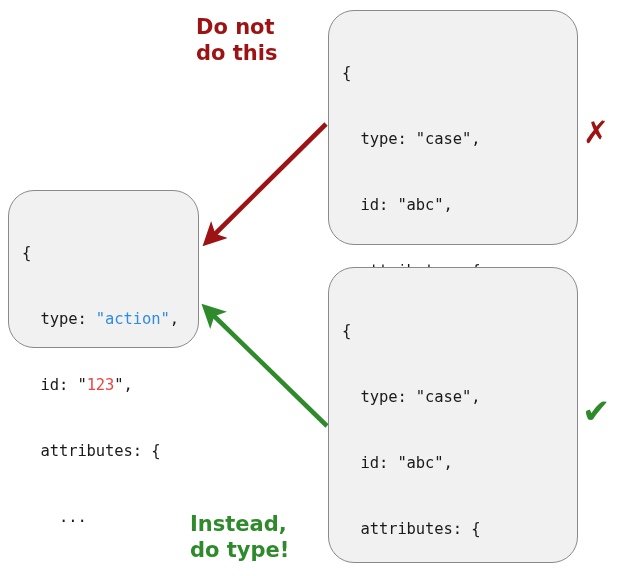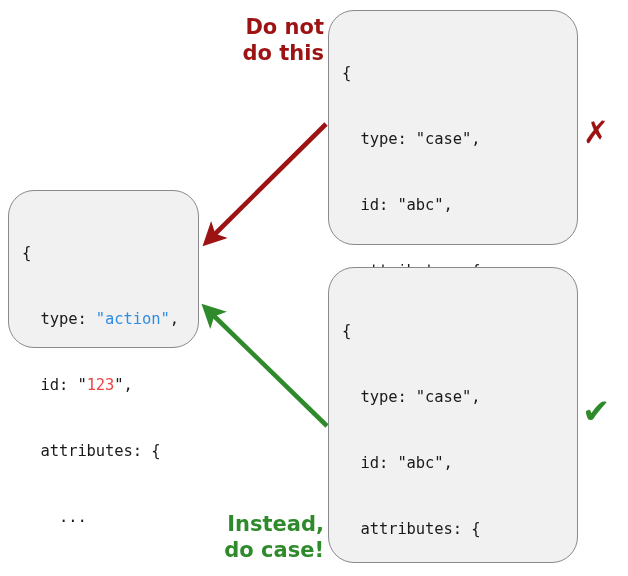--- a/index.html
+++ b/index.html
@@ -49,21 +49,21 @@
   #box-good        { left: 328px; top: 267px; width: 250px; height: 296px; }
   #box-good-code   { left: 342px; top: 276px; }
 
   
   .label {
     position: absolute;
     font-family: "DejaVu Sans", sans-serif;
     font-weight: bold;
     font-size: 21px;
     line-height: 26px;
-    text-align: right;
+    text-align: left;
     white-space: pre;
   }
   #label-bad  { left: 196px; top: 14px;  width: 128px; color: #9d1212; }
   #label-good { left: 190px; top: 511px; width: 134px; color: #2f8a2c; }
 
   
   .arrow-svg {
     position: absolute;
     left: 0;
     top: 0;
@@ -149,19 +149,19 @@
     
     
     
     
   </div>
 
   <div class="label" id="label-bad">Do not
 do this</div>
 
   <div class="label" id="label-good">Instead,
-do case!</div>
+do type!</div>
 
   <div class="mark" id="mark-x">✗</div>
 
   <div class="mark" id="mark-check">✔</div>
 
 </div>
 
 </body></html>

